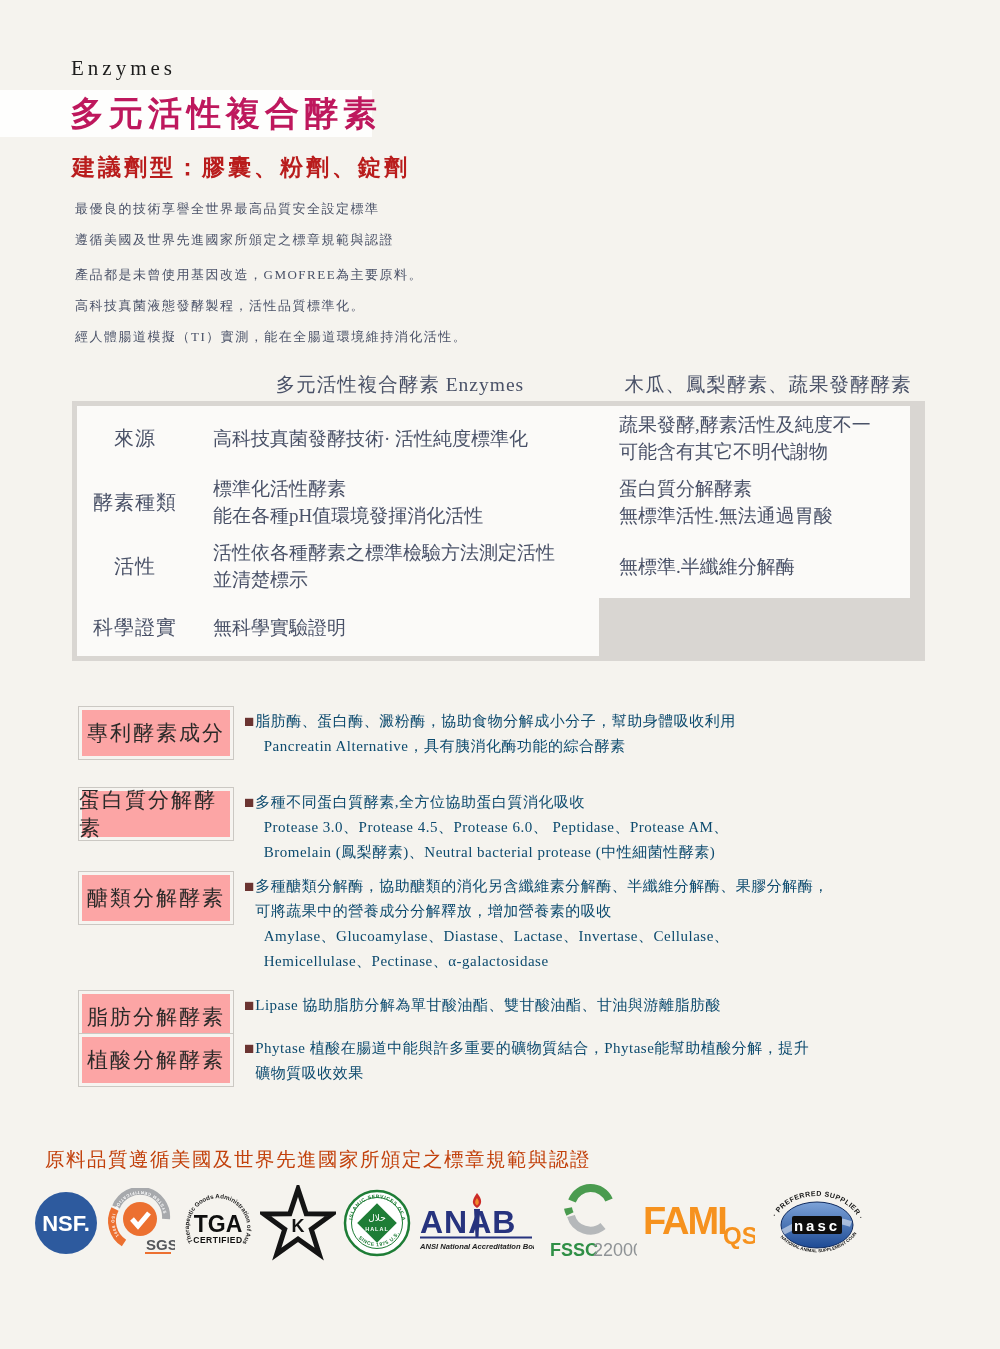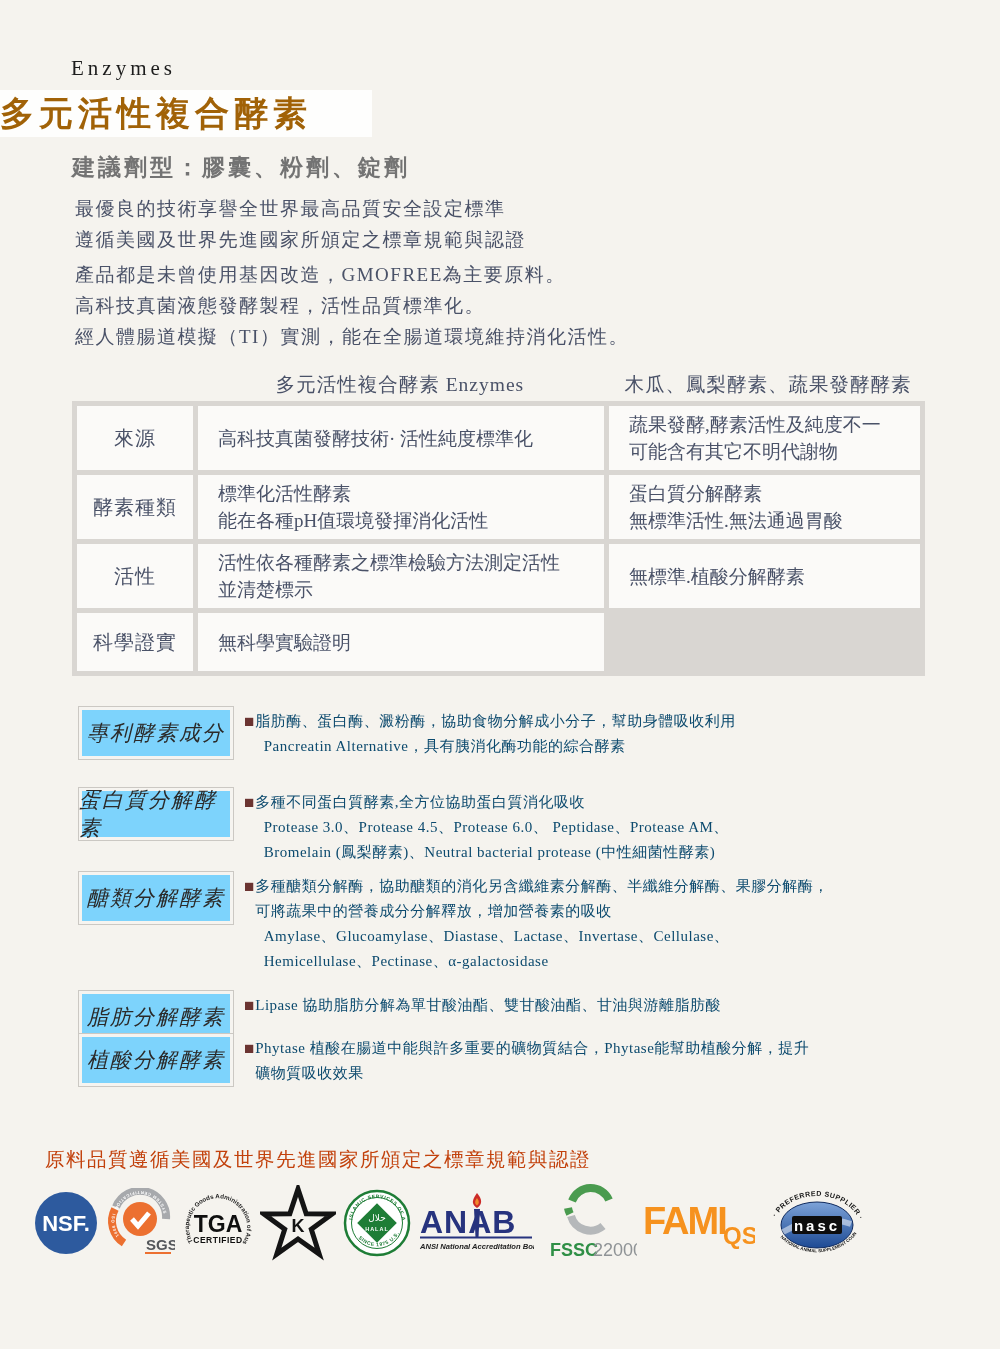--- a/index.html
+++ b/index.html
@@ -3,44 +3,44 @@
 <meta charset="utf-8">
 <style>
   html,body{margin:0;padding:0;background:#e9e7e2;}
   .page{position:relative;width:1000px;height:1349px;background:#f5f3ee;overflow:hidden;
         font-family:"Liberation Serif","DejaVu Serif",serif;color:#4a5268;}
   .abs{position:absolute;}
 
   
   .eyebrow{left:71px;top:56px;font-size:21px;letter-spacing:4px;color:#1c1c1c;}
   .title-band{left:0;top:90px;width:372px;height:47px;background:#fefefd;display:flex;align-items:center;}
-  .title-band .t{font-size:34px;font-weight:bold;letter-spacing:5px;color:#a16207;white-space:nowrap;}
-  .dosage{left:72px;top:152px;font-size:23px;font-weight:bold;letter-spacing:3px;color:#737373;}
-
-  .introline{font-size:19px;letter-spacing:1.5px;line-height:31px;color:#4a5268;white-space:nowrap;}
+  .title-band .t{padding-left:70px;font-size:34px;font-weight:bold;letter-spacing:5px;color:#be185d;white-space:nowrap;}
+  .dosage{left:72px;top:152px;font-size:23px;font-weight:bold;letter-spacing:3px;color:#b91c1c;}
+
+  .introline{font-size:13px;letter-spacing:1.5px;line-height:31px;color:#4a5268;white-space:nowrap;}
   .p1{left:75px;top:193px;}
   .p2{left:75px;top:259px;}
 
   
   .cmp-heads{left:72px;top:371px;width:853px;height:26px;}
   .cmp-heads .h{position:absolute;text-align:center;font-size:19.5px;letter-spacing:1px;color:#4a5268;white-space:nowrap;}
   .h-ours{left:122px;width:412px;}
   .h-theirs{left:539px;width:314px;}
   .cmp-table{left:72px;top:401px;width:853px;background:#d9d6d2;display:grid;
-             grid-template-columns:116px 406px 311px;gap:5px;padding:5px;box-sizing:border-box;}
+             grid-template-columns:116px 406px 311px;padding:5px;box-sizing:border-box;}
   .cell{background:#fbfaf8;color:#4a5268;font-size:19px;line-height:27px;display:flex;align-items:center;
         white-space:pre-line;min-height:58px;box-sizing:border-box;}
   .cell.rlabel{justify-content:center;font-size:20px;letter-spacing:1px;}
   .cell.txt{padding:5px 12px 5px 20px;}
 
   
   .section{position:absolute;left:78px;width:870px;display:flex;align-items:flex-start;}
-  .sec-label{flex:0 0 156px;height:54px;background:#7dd3fc;border:1px solid #cbc8c3;
+  .sec-label{flex:0 0 156px;height:54px;background:#fca5a5;border:1px solid #cbc8c3;
              box-shadow:inset 0 0 0 3px #f6f4f0;display:flex;align-items:center;justify-content:center;
-             font-size:21px;letter-spacing:2px;color:#2b2a29;box-sizing:border-box;font-style:italic;}
+             font-size:21px;letter-spacing:2px;color:#2b2a29;box-sizing:border-box;}
   .sec-body{margin-left:10px;padding-top:3px;display:flex;align-items:flex-start;}
   .sec-bullet{color:#6b3431;font-size:17px;line-height:25px;margin-right:1px;}
   .sec-text{font-size:15px;line-height:25px;color:#0c4a6e;white-space:pre-wrap;letter-spacing:0.5px;}
   .s1{top:706px;} .s2{top:787px;} .s3{top:871px;} .s4{top:990px;} .s5{top:1033px;}
 
   
   .footer-note{left:45px;top:1146px;font-size:19.5px;letter-spacing:1.5px;color:#c2410c;white-space:nowrap;}
   .logos{left:34px;top:1182px;width:838px;height:82px;display:flex;align-items:center;justify-content:space-between;}
   .logo{display:flex;align-items:center;justify-content:center;}
   svg text{font-family:"Liberation Sans","DejaVu Sans",sans-serif;}
@@ -79,21 +79,21 @@
 
     <div class="cell rlabel">酵素種類</div>
     <div class="cell txt">標準化活性酵素
 能在各種pH值環境發揮消化活性</div>
     <div class="cell txt">蛋白質分解酵素
 無標準活性.無法通過胃酸</div>
 
     <div class="cell rlabel">活性</div>
     <div class="cell txt">活性依各種酵素之標準檢驗方法測定活性
 並清楚標示</div>
-    <div class="cell txt">無標準.植酸分解酵素</div>
+    <div class="cell txt">無標準.半纖維分解酶</div>
 
     <div class="cell rlabel">科學證實</div>
     <div class="cell txt">無科學實驗證明</div>
   </div>
 
   <div class="section s1">
     <div class="sec-label">專利酵素成分</div>
     <div class="sec-body">
       <span class="sec-bullet">■</span>
       <div class="sec-text">脂肪酶、蛋白酶、澱粉酶，協助食物分解成小分子，幫助身體吸收利用

